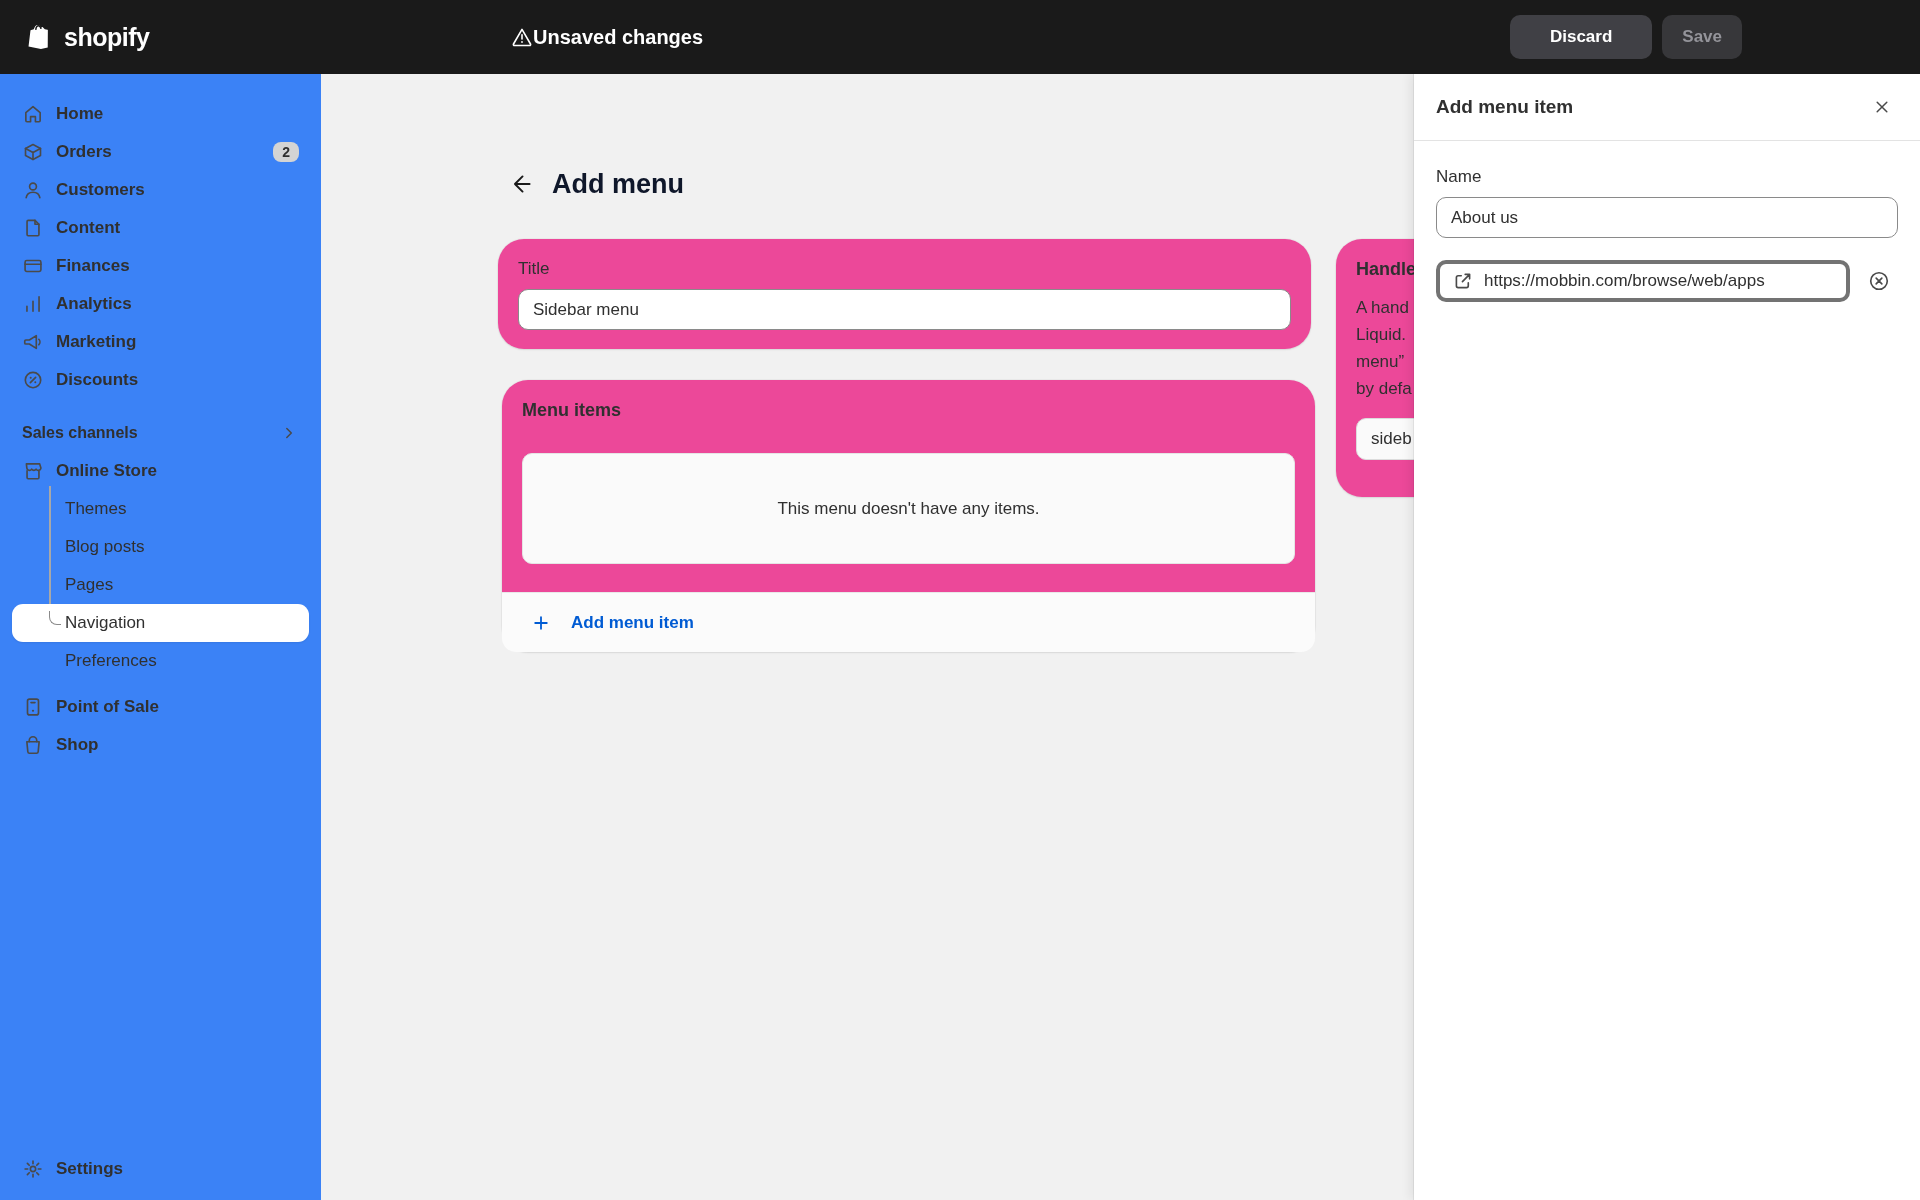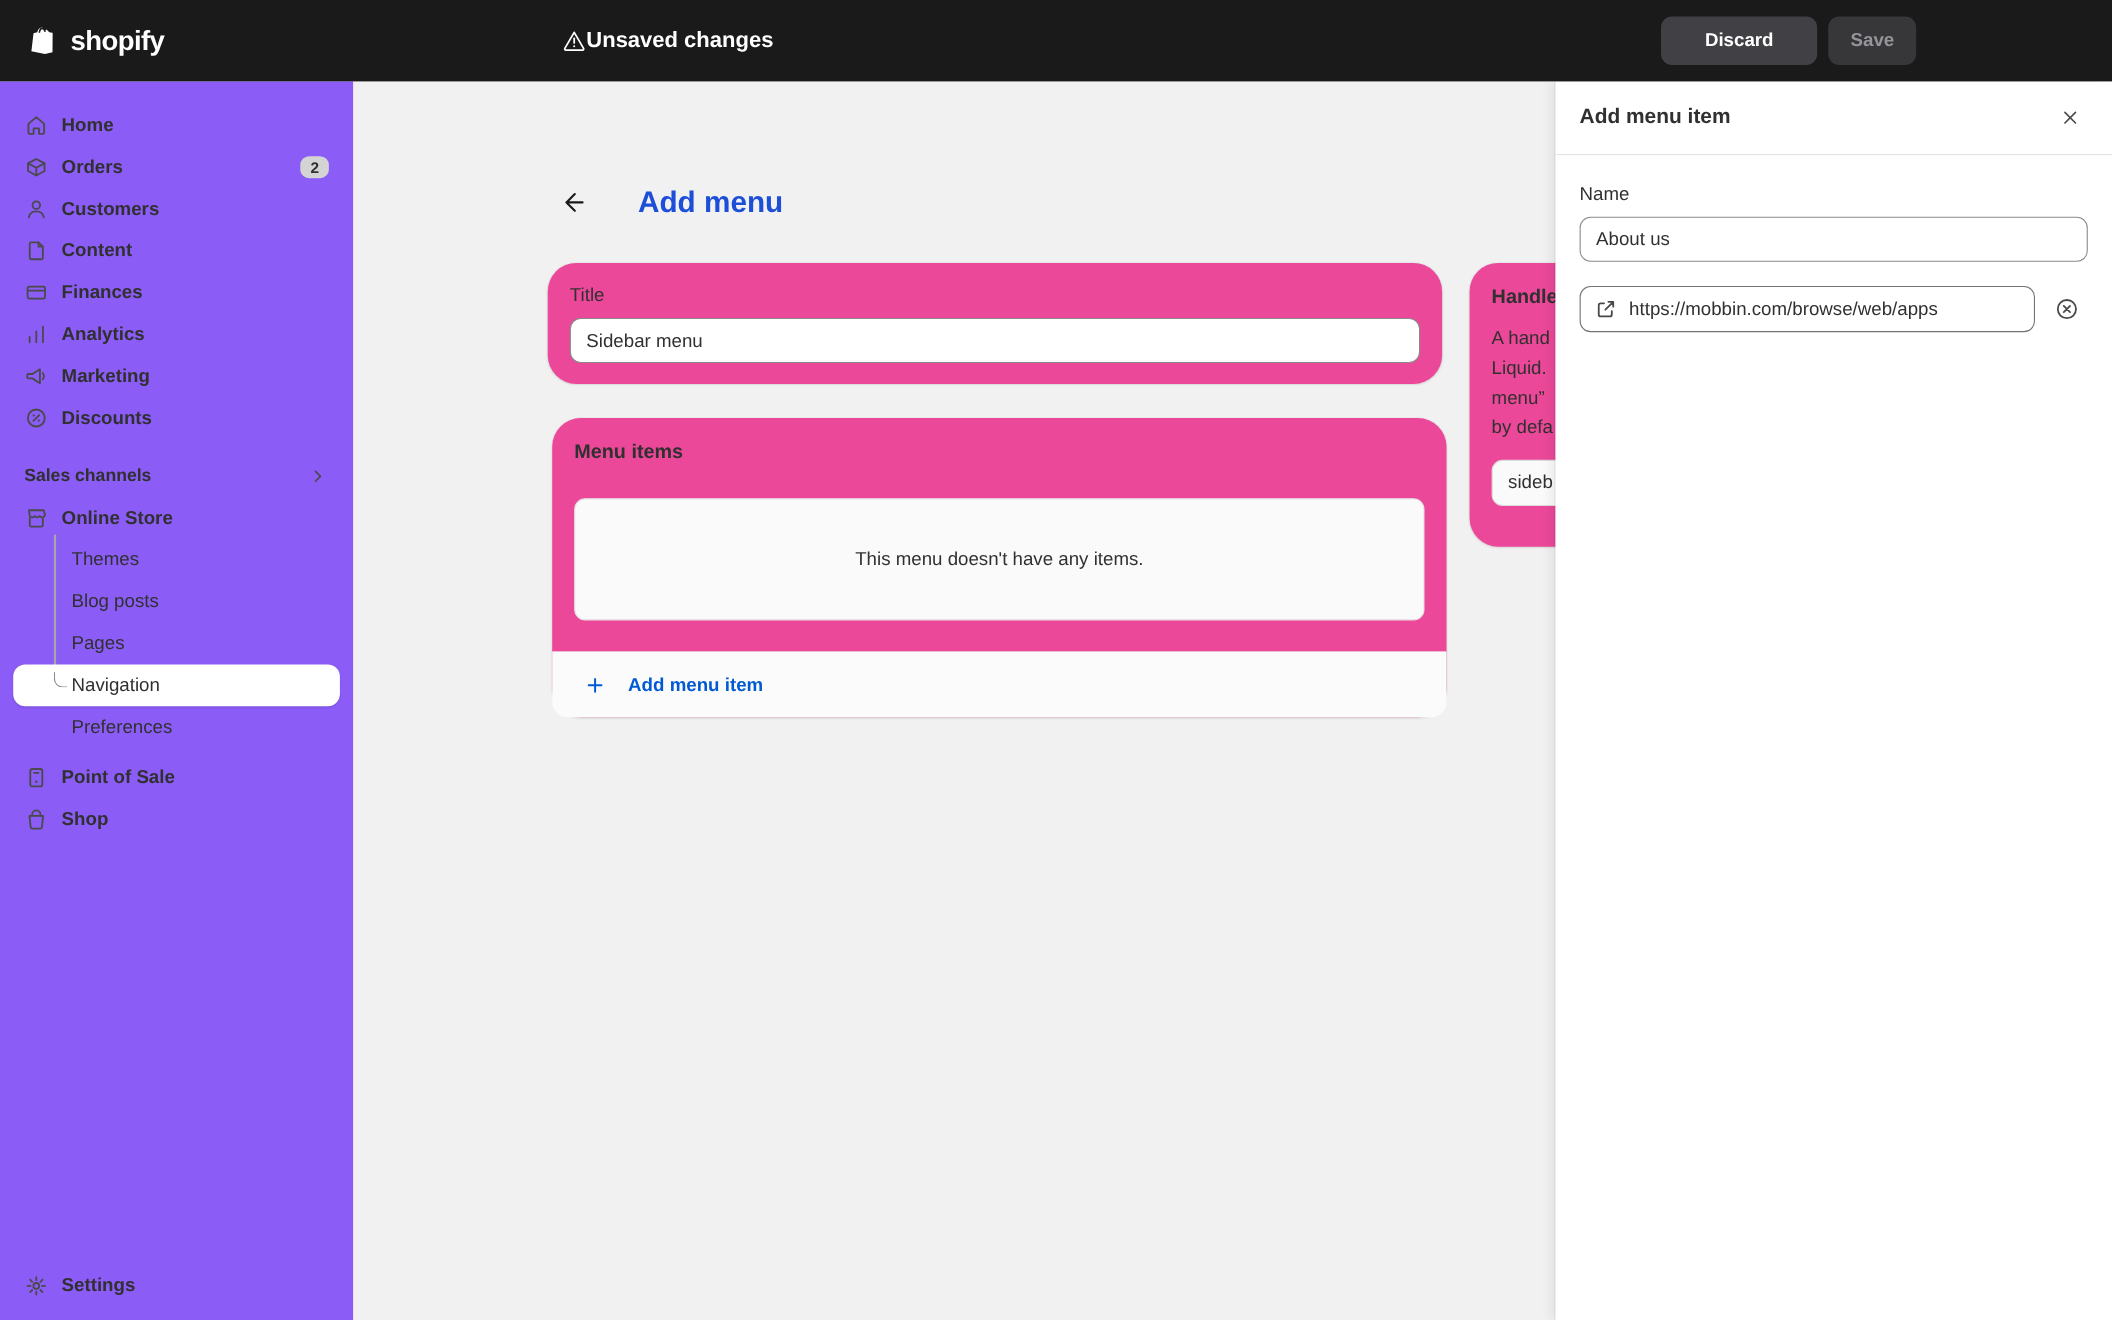--- a/index.html
+++ b/index.html
@@ -18,39 +18,39 @@
   .logo { position:absolute; left:24px; top:0; height:74px; display:flex; align-items:center; gap:8px; }
   .logo .bag { width:32px; height:32px; display:inline-flex; }
   .logo .word { color:#fff; font-size:25px; font-weight:700; letter-spacing:-0.5px; }
   .topbar-status { position:absolute; left:511px; top:0; height:74px; display:flex; align-items:center; }
   .topbar-status .txt { color:#fff; font-size:20px; font-weight:700; }
   .topbar-actions { position:absolute; right:178px; top:15px; display:flex; gap:10px; }
   .btn-discard { height:44px; padding:0 40px; border:none; border-radius:10px; background:#404045; color:#fff; font-size:17px; font-weight:600; font-family:inherit; cursor:pointer; }
   .btn-save { height:44px; padding:0 20px; border:none; border-radius:10px; background:#37373a; color:#94949a; font-size:17px; font-weight:600; font-family:inherit; }
 
   
-  .sidebar { position:absolute; top:74px; left:0; width:321px; bottom:0; background:#8b5cf6; padding:21px 12px 12px 12px; z-index:10; }
+  .sidebar { position:absolute; top:74px; left:0; width:321px; bottom:0; background:#3b82f6; padding:21px 12px 12px 12px; z-index:10; }
   .nav-item { display:flex; align-items:center; height:38px; padding:0 10px; gap:12px; border-radius:10px; font-size:17px; font-weight:600; color:#303030; cursor:pointer; }
   .nav-item .lbl { flex:1 1 auto; white-space:nowrap; }
   .nav-badge { background:#d4d4d4; color:#303030; font-size:14px; font-weight:600; border-radius:8px; padding:2px 9px; }
   .nav-header { display:flex; align-items:center; justify-content:space-between; height:38px; padding:0 10px; font-size:16px; font-weight:600; color:#303030; border-radius:10px; cursor:pointer; }
   .nav-header .icon { width:20px; height:20px; }
   .sub-item { display:flex; align-items:center; height:38px; padding:0 10px 0 53px; border-radius:10px; font-size:17px; font-weight:400; color:#303030; cursor:pointer; white-space:nowrap; }
   .subtree { position:relative; }
   .subtree::before { content:""; position:absolute; left:37px; top:-4px; height:130px; width:1.5px; background:#a8a8a8; }
   .sub-item.selected { background:#ffffff; font-weight:400; padding-left:37px; box-shadow:0 1px 2px rgba(0,0,0,.08); position:relative;border-radius:11px; }
   .elbow { width:12px; height:14px; border-left:1.5px solid #8a8a8a; border-bottom:1.5px solid #8a8a8a; border-bottom-left-radius:8px; margin-right:4px; transform:translateY(-5px); }
   .spacer-15 { height:15px; } .spacer-8 { height:8px; } .spacer-22 { height:22px; }
   .settings-row { position:absolute; left:12px; right:12px; bottom:12px; }
 
   
   .page-header { position:absolute; left:507px; top:160px; height:48px; display:flex; align-items:center; gap:15px; z-index:1; }
   .back-btn { width:30px; height:30px; display:flex; align-items:center; justify-content:center; background:none; border:none; cursor:pointer; }
   .back-btn .icon { width:26px; height:26px; }
-  .page-title { font-size:27px; font-weight:700; color:#1d4ed8;margin-left:28px; }
+  .page-title { font-size:27px; font-weight:700; color:#0f172a; }
 
   .card { position:absolute; background:#ec4899; border-radius:26px; box-shadow:0 1px 2px rgba(0,0,0,.08), 0 0 0 1px rgba(0,0,0,.03); }
   .card-title-card { left:498px; top:239px; width:813px; height:110px; padding:20px; z-index:1; }
   .field-label { font-size:17px; font-weight:500; color:#303030; margin-bottom:10px; }
   .text-input { width:100%; height:41px; border:1px solid #8a8a8a; border-radius:10px; padding:0 14px; font-size:17px; color:#303030; font-family:inherit; background:#fff; outline:none; }
 
   .card-menu-items { left:502px; top:380px; width:813px; height:272px; padding:20px; z-index:1; }
   .card-h2 { font-size:18px; font-weight:700; color:#303030; }
   .empty-box { margin-top:32px; height:111px; background:#fafafa; border:1px solid #e5e5e5; border-radius:10px; display:flex; align-items:center; justify-content:center; }
   .empty-text { font-size:17px; color:#303030; }
@@ -64,21 +64,21 @@
   .handle-pill { margin-top:16px; width:420px; height:42px; background:#fafafa; border:1px solid #dcdcdc; border-radius:10px; display:flex; align-items:center; padding:0 14px; font-size:17px; color:#303030; }
 
   
   .panel { position:absolute; top:74px; right:0; width:506px; bottom:0; background:#fff; z-index:40; box-shadow:-4px 0 10px rgba(0,0,0,.07), -1px 0 0 rgba(0,0,0,.06); }
   .panel-header { height:67px; padding:0 22px; display:flex; align-items:center; justify-content:space-between; border-bottom:1px solid #e3e3e3; }
   .panel-title { font-size:19px; font-weight:700; color:#303030; }
   .icon-btn { width:32px; height:32px; display:flex; align-items:center; justify-content:center; background:none; border:none; border-radius:8px; cursor:pointer; }
   .icon-btn .icon { width:20px; height:20px; }
   .panel-body { padding:26px 22px; }
   .link-row { margin-top:22px; display:flex; align-items:center; gap:16px; }
-  .url-input-wrap { width:414px; height:42px; border:1px solid #737373; border-radius:10px; display:flex; align-items:center; gap:10px; padding:0 12px; background:#fff; }
+  .url-input-wrap { width:414px; height:42px; border:4px solid #737373; border-radius:10px; display:flex; align-items:center; gap:10px; padding:0 12px; background:#fff; }
   .url-input-wrap input { flex:1; border:none; outline:none; font-size:17px; color:#303030; font-family:inherit; background:transparent; min-width:0; }
   .clear-btn { width:26px; height:26px; display:flex; align-items:center; justify-content:center; background:none; border:none; cursor:pointer; }
   .clear-btn .icon { width:24px; height:24px; }
   .panel-footer { position:absolute; left:0; right:0; bottom:0; height:67px; border-top:1px solid #e3e3e3; display:flex; align-items:center; justify-content:space-between; padding:0 22px; }
   .btn-cancel { height:35px; padding:0 16px; background:#fff; border:1px solid #cfcfcf; border-radius:10px; font-size:17px; font-weight:600; color:#303030; font-family:inherit; cursor:pointer; box-shadow:0 1px 0 rgba(0,0,0,.05); }
   .btn-add { height:35px; padding:0 16px; background:#212124; border:none; border-radius:10px; font-size:17px; font-weight:600; color:#ffffff; font-family:inherit; cursor:pointer; box-shadow:inset 0 1px 0 rgba(255,255,255,.18), 0 1px 1px rgba(0,0,0,.2); }
 </style>
 </head>
 <body>
 

